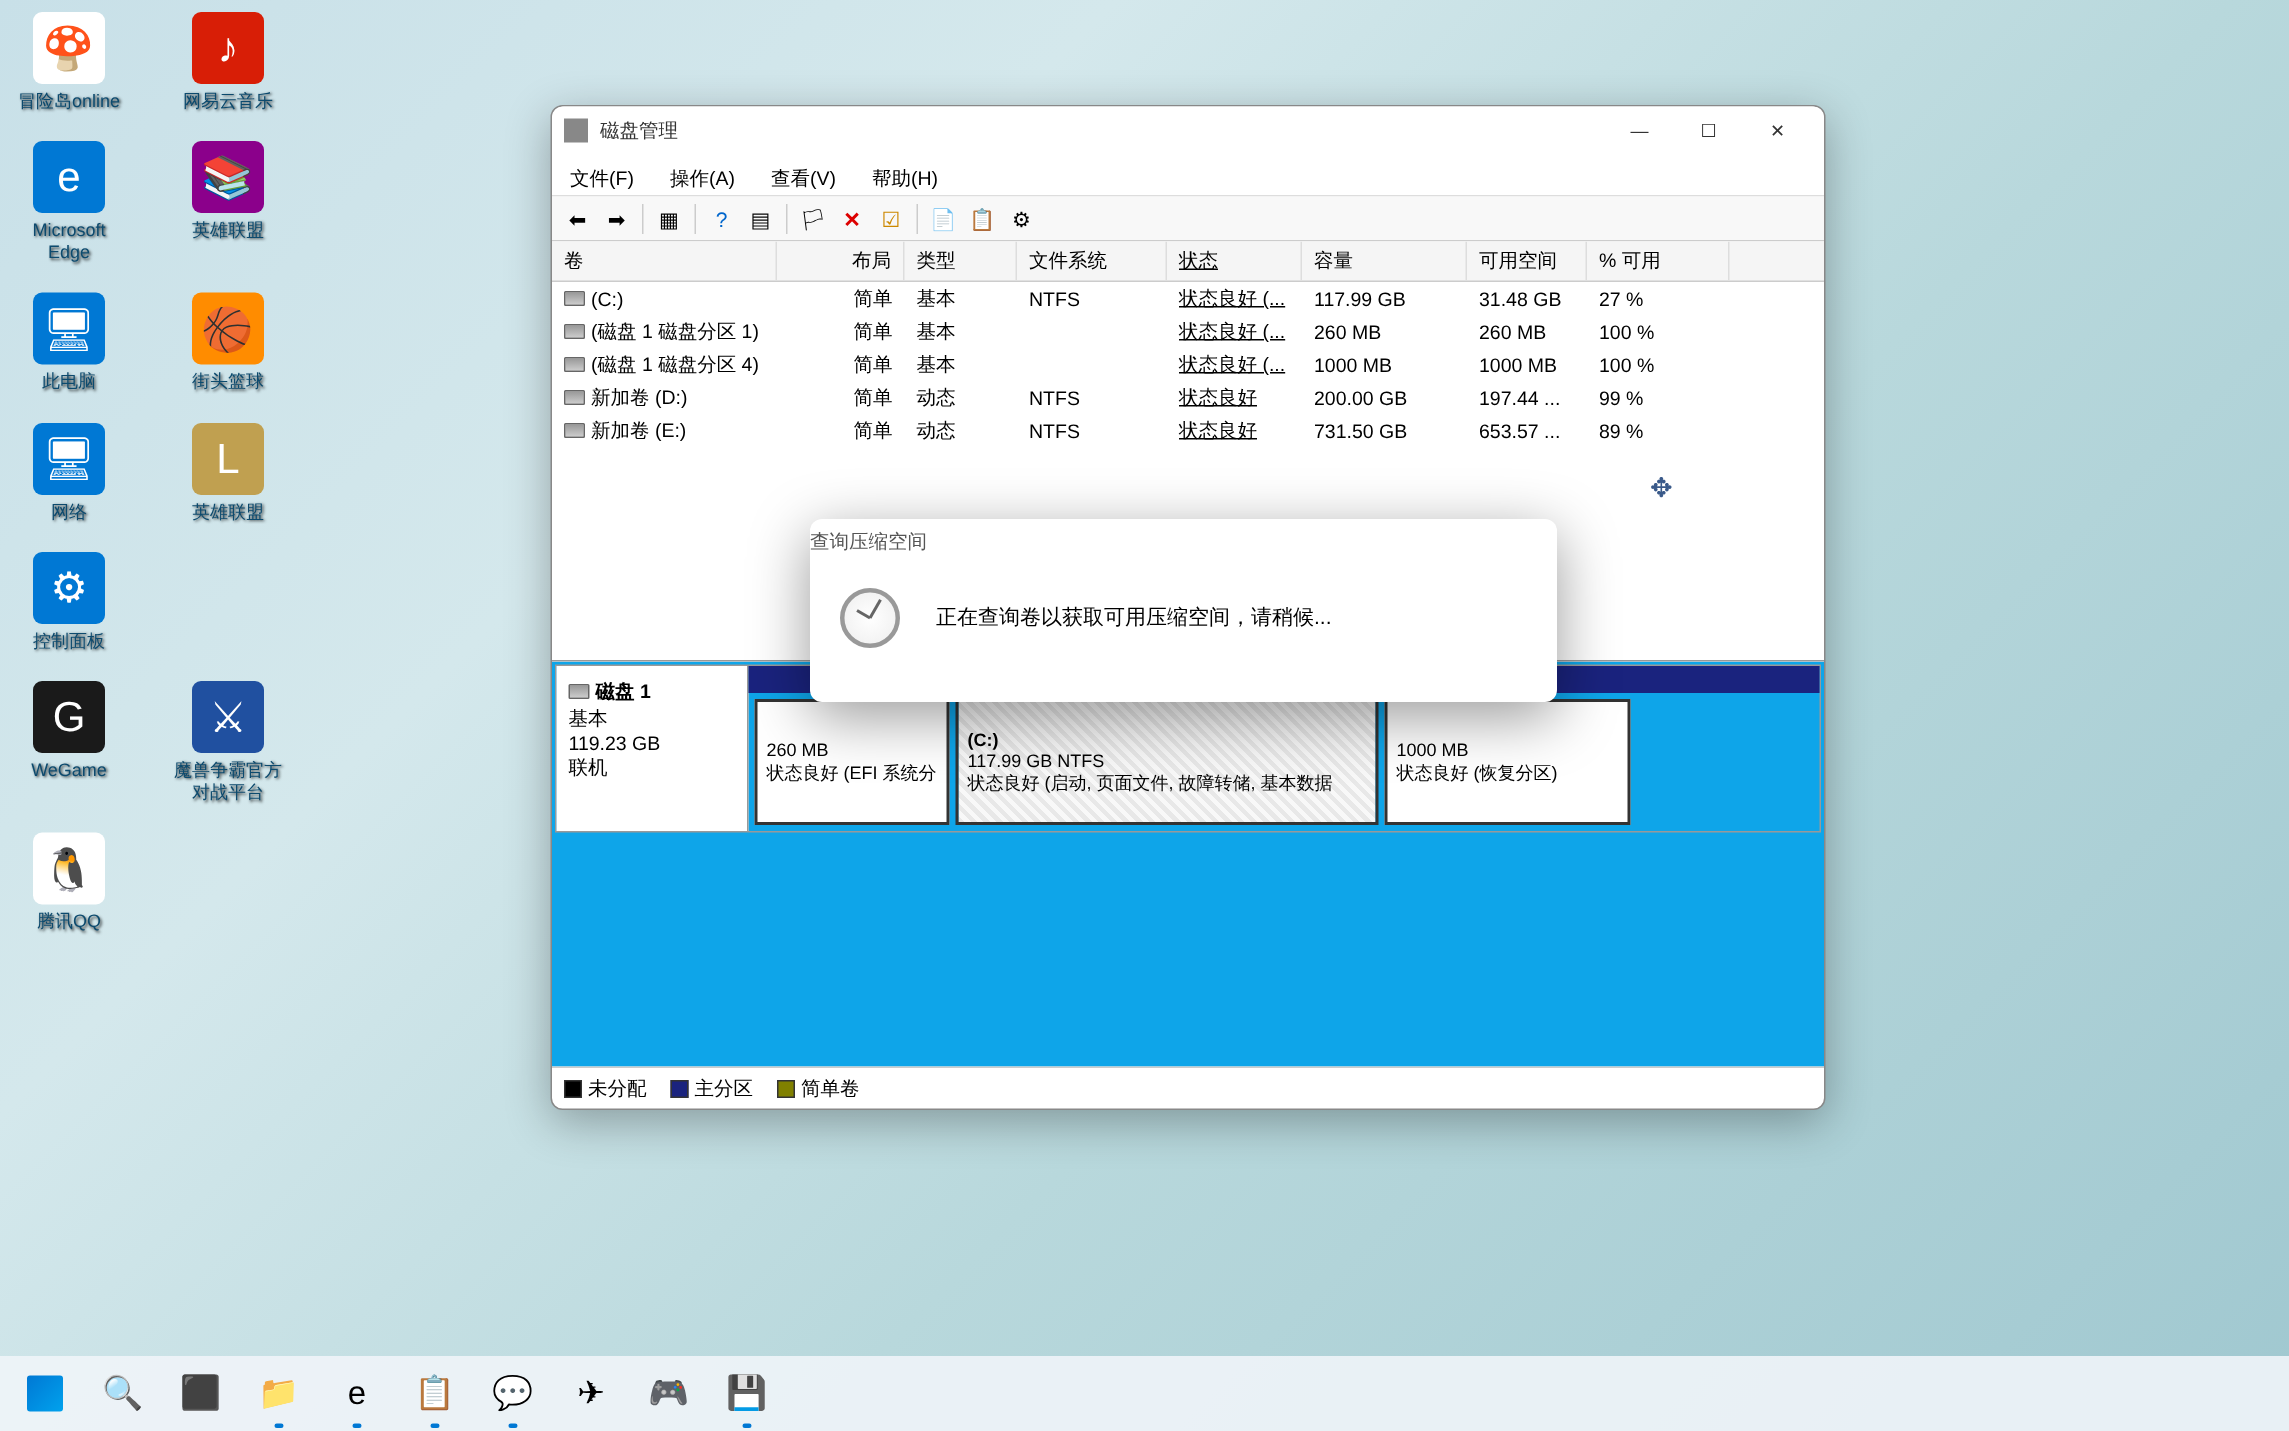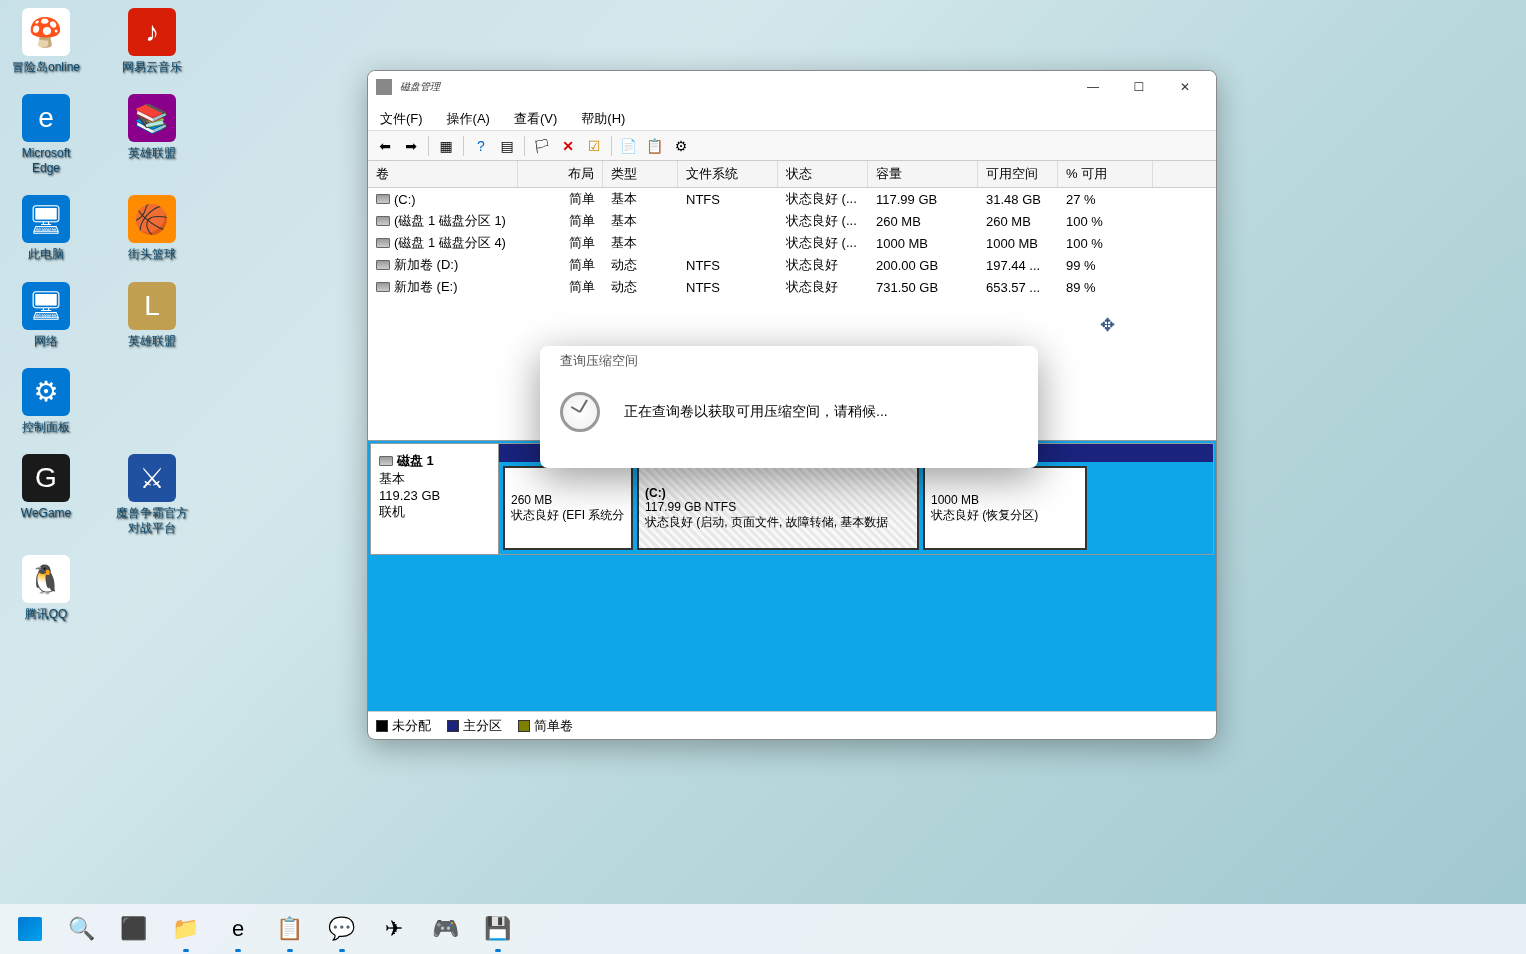--- a/index.html
+++ b/index.html
@@ -67,21 +67,21 @@
   align-items: center;
   padding: 0 8px;
   background: #fff;
   border-radius: 8px 8px 0 0;
 }
 .titlebar .app-icon {
   width: 16px; height: 16px;
   background: #888;
   margin-right: 8px;
 }
-.titlebar .title { font-size: 10px; color: #333; font-style: italic; }
+.titlebar .title { font-size: 13px; color: #333; }
 .titlebar .spacer { flex: 1; }
 .titlebar .win-btn {
   width: 46px; height: 32px;
   display: flex; align-items: center; justify-content: center;
   cursor: pointer;
   font-size: 12px;
   color: #333;
 }
 
 .menubar {
@@ -139,21 +139,21 @@
   display: flex;
   font-size: 13px;
   height: 22px;
   align-items: center;
 }
 .vol-row .col { padding: 2px 8px; white-space: nowrap; overflow: hidden; }
 .col-vol { width: 150px; display: flex; align-items: center; gap: 4px; }
 .col-layout { width: 85px; text-align: right; }
 .col-type { width: 75px; }
 .col-fs { width: 100px; }
-.col-status { width: 90px; }
+.col-status { width: 90px; text-decoration: underline; }
 .col-cap { width: 110px; }
 .col-free { width: 80px; }
 .col-pct { width: 95px; }
 .disk-icon-sm {
   width: 14px; height: 10px;
   background: linear-gradient(#999, #ccc);
   border: 1px solid #666;
   border-radius: 1px;
 }
 
@@ -228,21 +228,21 @@
   top: 346px;
   width: 498px;
   height: 122px;
   background: #fff;
   border-radius: 8px;
   box-shadow: 0 10px 40px rgba(0,0,0,0.4);
   z-index: 100;
 }
 .dialog-title {
   height: 30px;
-  padding: 6px 20px;
+  padding: 6px 0;
   font-size: 13px;
   color: #555;
 }
 .dialog-body {
   display: flex;
   align-items: center;
   padding: 16px 20px;
   gap: 24px;
 }
 .clock-icon {

